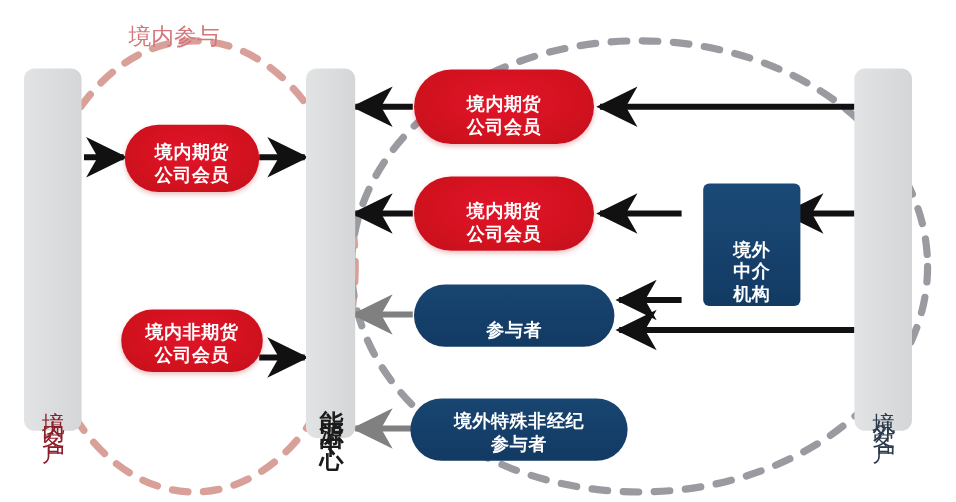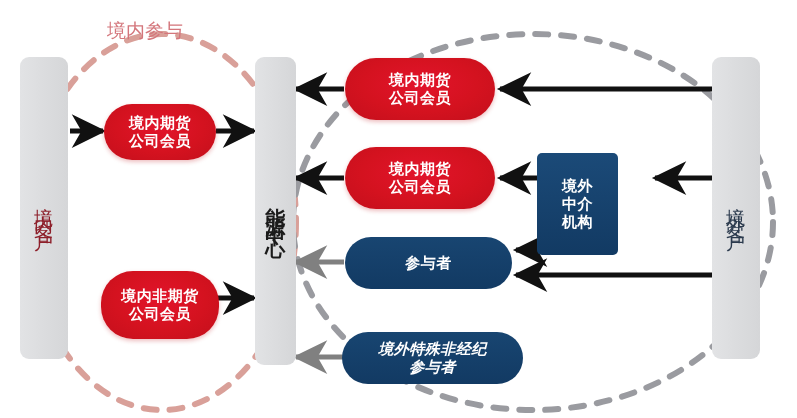--- a/index.html
+++ b/index.html
@@ -23,21 +23,21 @@
     top: 0;
     width: 797px;
     height: 418px;
   }
   .node {
     position: absolute;
     box-sizing: border-box;
     display: flex;
     flex-direction: column;
     align-items: center;
-    justify-content: center;
+    justify-content: flex-end;
     text-align: center;
     line-height: 1.22;
     z-index: 5;
   }
   
   .pillar {
     background: linear-gradient(to right, #e2e3e5 0%, #dcdddf 45%, #d5d6d8 100%);
     border-radius: 9px;
     z-index: 4;
   }
@@ -145,43 +145,43 @@
 
   <div class="node pillar pillar-ovs" style="left:712px; top:57px; width:48px; height:302px;">
     <span class="vtext">境外客户</span>
   </div>
 
   <div class="node pill pill-red" style="left:104px; top:104px; width:112px; height:56px;">
     <span class="ln">境内期货</span>
     <span class="ln">公司会员</span>
   </div>
 
-  <div class="node pill pill-red" style="left:101px; top:271px; width:118px; height:68px;">
+  <div class="node pill pill-red" style="left:101px; top:258px; width:118px; height:52px;">
     <span class="ln">境内非期货</span>
     <span class="ln">公司会员</span>
   </div>
 
   <div class="node pill pill-red" style="left:345px; top:58px; width:150px; height:62px;">
     <span class="ln">境内期货</span>
     <span class="ln">公司会员</span>
   </div>
 
   <div class="node pill pill-red" style="left:345px; top:147px; width:150px; height:62px;">
     <span class="ln">境内期货</span>
     <span class="ln">公司会员</span>
   </div>
 
   <div class="node pill pill-blue" style="left:345px; top:237px; width:167px; height:52px;">
     <span class="ln">参与者</span>
   </div>
 
-  <div class="node pill pill-blue" style="left:342px; top:332px; width:181px; height:52px;font-style:italic;">
+  <div class="node pill pill-blue" style="left:342px; top:332px; width:181px; height:52px;">
     <span class="ln">境外特殊非经纪</span>
     <span class="ln">参与者</span>
   </div>
 
-  <div class="node rect-blue" style="left:537px; top:153px; width:81px; height:102px;">
+  <div class="node rect-blue" style="left:586px; top:153px; width:81px; height:102px;">
     <span class="ln">境外</span>
     <span class="ln">中介</span>
     <span class="ln">机构</span>
   </div>
 
 </div>
 
 </body></html>

